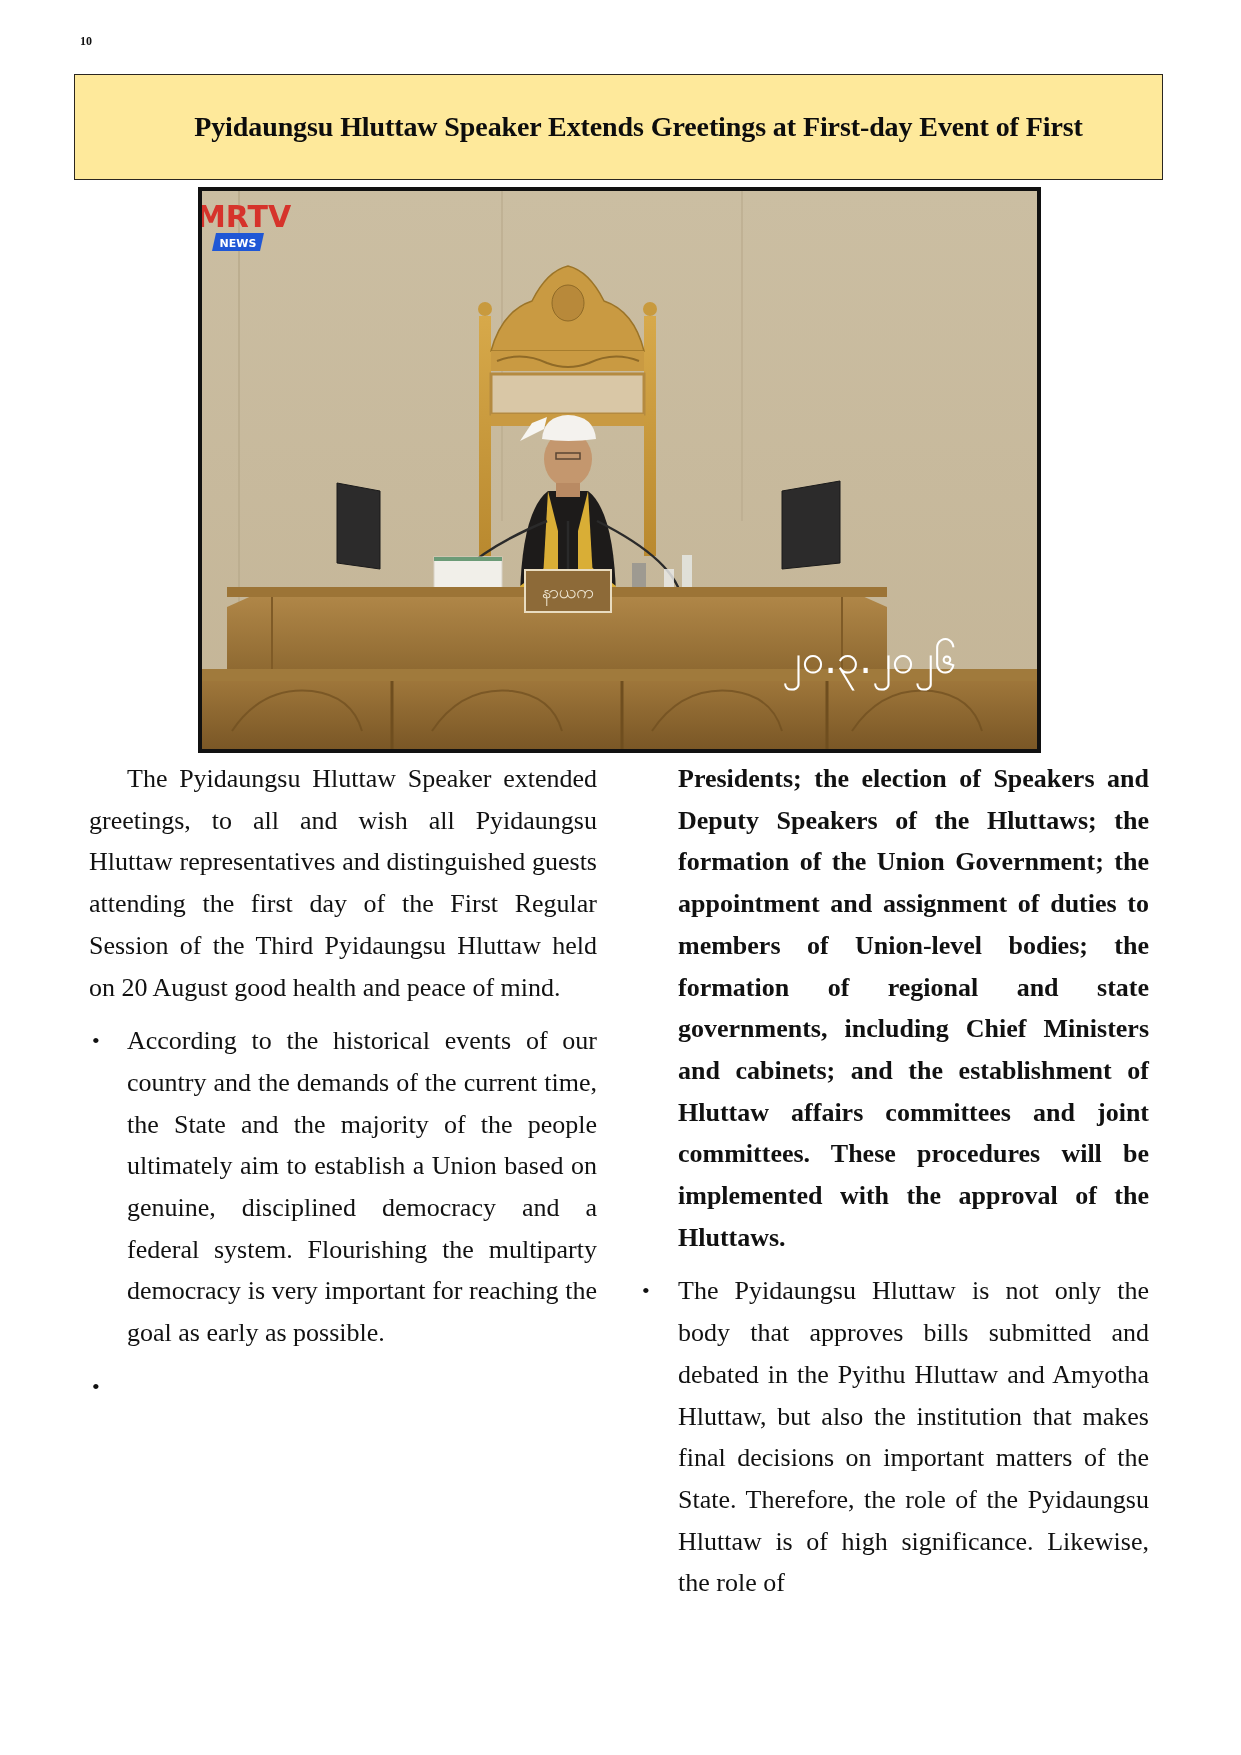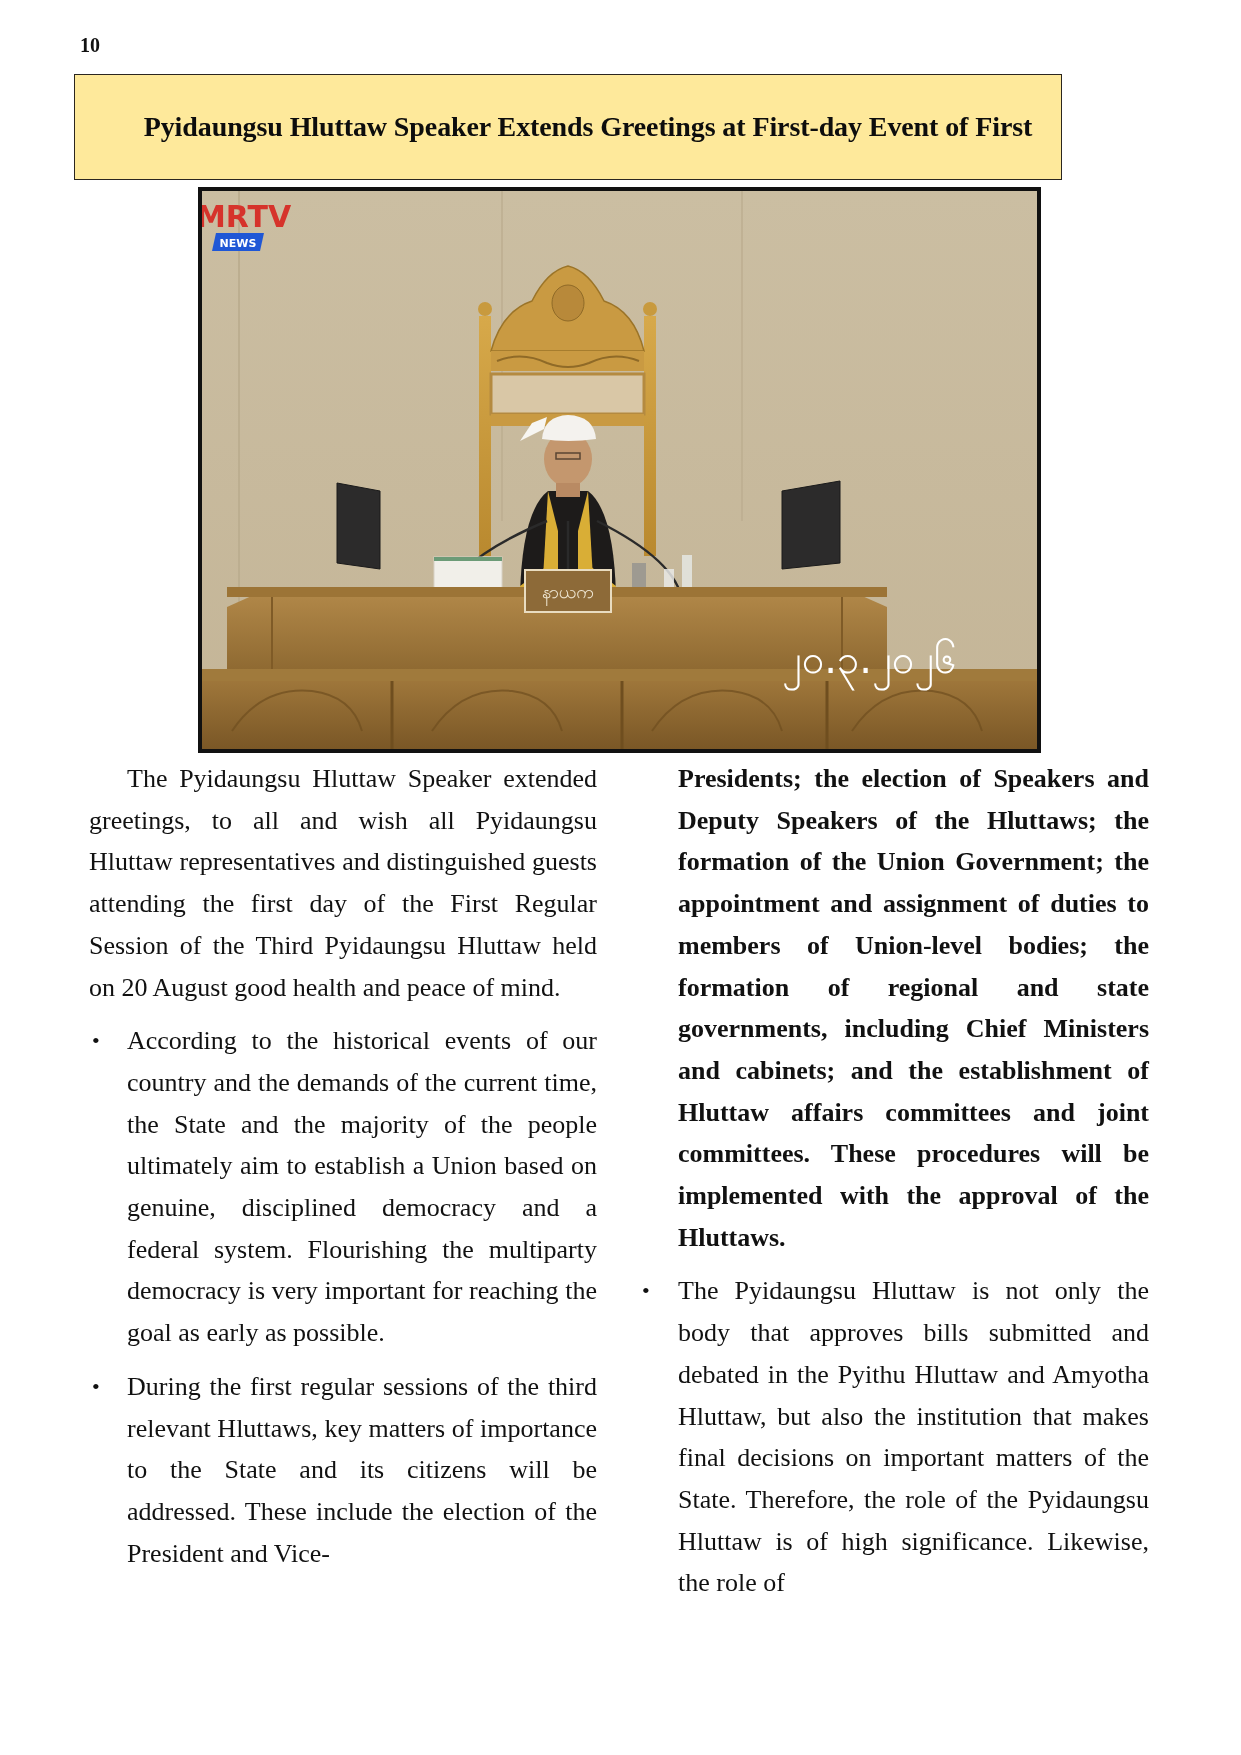--- a/index.html
+++ b/index.html
@@ -2,24 +2,24 @@
 <html><head>
   <meta charset="utf-8">
   <style>
     html, body { margin: 0; padding: 0; background: #ffffff; }
     body {
       width: 1241px; height: 1755px; position: relative; overflow: hidden;
       font-family: "Liberation Serif", "DejaVu Serif", serif; color: #111;
     }
     .page-number {
       position: absolute; left: 80px; top: 34px;
-      font-size: 20px; font-weight: bold;
+      font-size: 12px; font-weight: bold;
     }
     .title-box {
-      position: absolute; left: 74px; top: 74px; width: 988px; height: 106px;
+      position: absolute; left: 74px; top: 74px; width: 1089px; height: 106px;
       background: #fee99b; border: 1.5px solid #2b2620; box-sizing: border-box;
       display: flex; align-items: center; justify-content: center; text-align: center; padding-left: 40px;
     }
     .title-box h1 {
       margin: 0; font-size: 28px; line-height: 40px; font-weight: bold; color: #0d0d0d;
       letter-spacing: -0.1px;
     }
     .photo {
       position: absolute; left: 198px; top: 187px; width: 843px; height: 566px;
       border: 4px solid #111; box-sizing: border-box; overflow: hidden;
@@ -162,21 +162,20 @@
 
 <div class="col col-left">
   <p class="indent">The Pyidaungsu Hluttaw Speaker extended greetings, to all and wish all Pyidaungsu Hluttaw representatives and distinguished guests attending the first day of the First Regular Session of the Third Pyidaungsu Hluttaw held on 20 August good health and peace of mind.</p>
   <ul>
     <li>
       <span class="bullet">•</span>
       <span>According to the historical events of our country and the demands of the current time, the State and the majority of the people ultimately aim to establish a Union based on genuine, disciplined democracy and a federal system. Flourishing the multiparty democracy is very important for reaching the goal as early as possible.</span>
     </li>
     <li>
       <span class="bullet">•</span>
-      <span>During the first regular sessions of the third relevant Hluttaws, key matters of importance to the State and its citizens will be addressed. These include the election of the President and Vice-</span>
     </li>
   </ul>
 </div>
 
 <div class="col col-right">
   <p class="cont">Presidents; the election of Speakers and Deputy Speakers of the Hluttaws; the formation of the Union Government; the appointment and assignment of duties to members of Union-level bodies; the formation of regional and state governments, including Chief Ministers and cabinets; and the establishment of Hluttaw affairs committees and joint committees. These procedures will be implemented with the approval of the Hluttaws.</p>
   <ul>
     <li>
       <span class="bullet">•</span>
       <span>The Pyidaungsu Hluttaw is not only the body that approves bills submitted and debated in the Pyithu Hluttaw and Amyotha Hluttaw, but also the institution that makes final decisions on important matters of the State. Therefore, the role of the Pyidaungsu Hluttaw is of high significance. Likewise, the role of</span>

